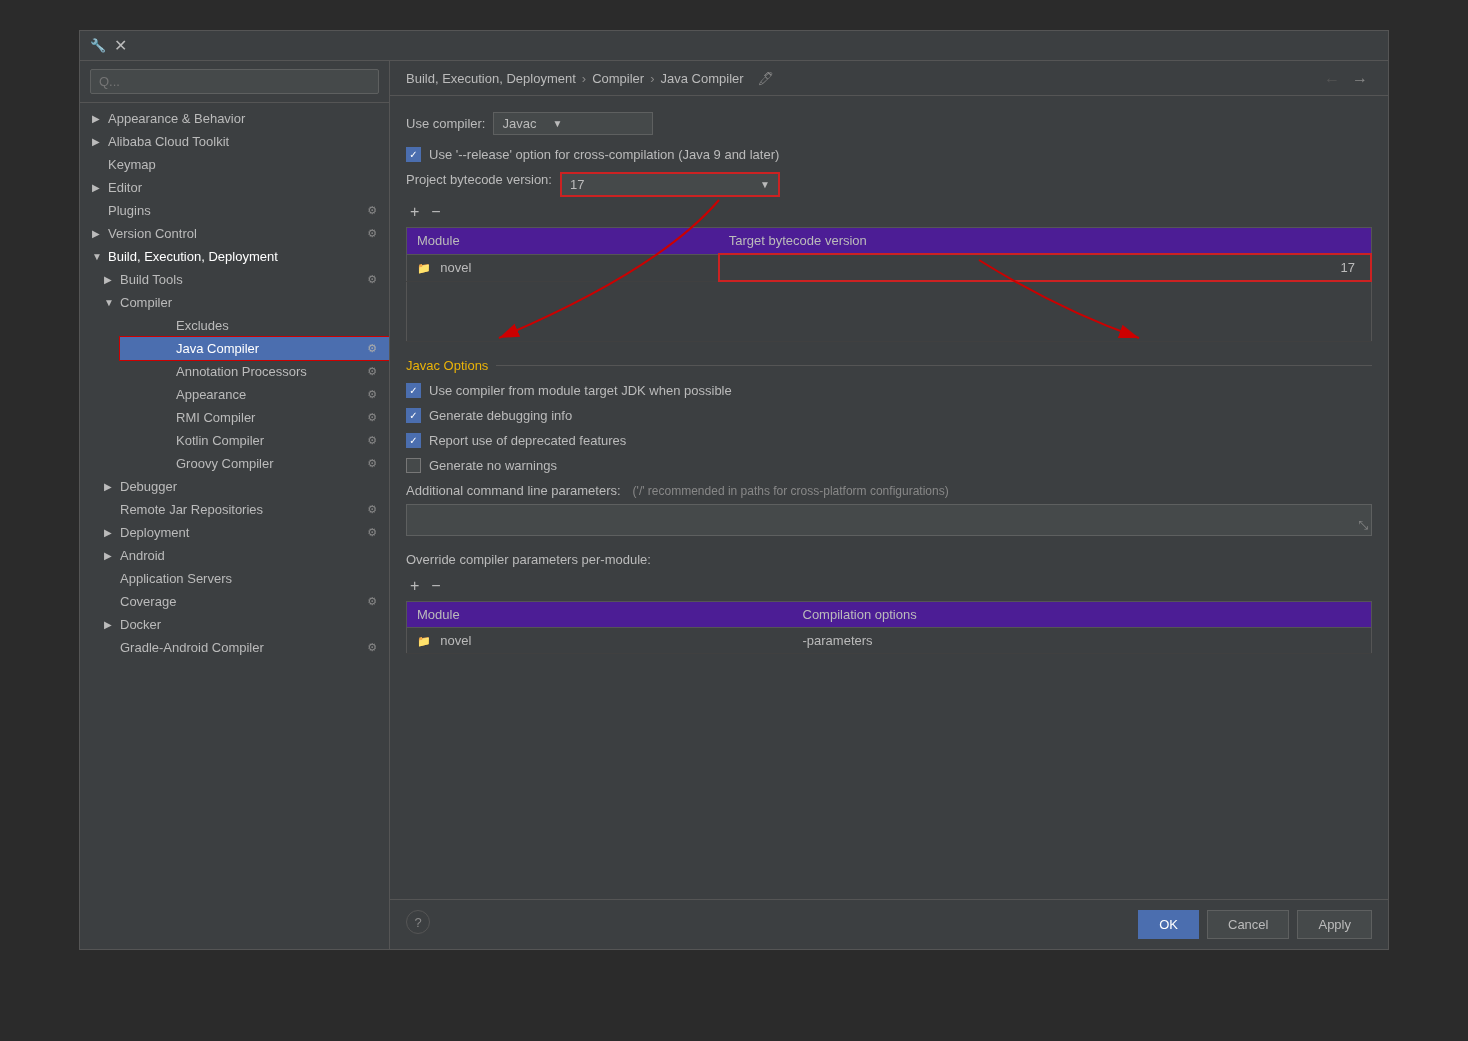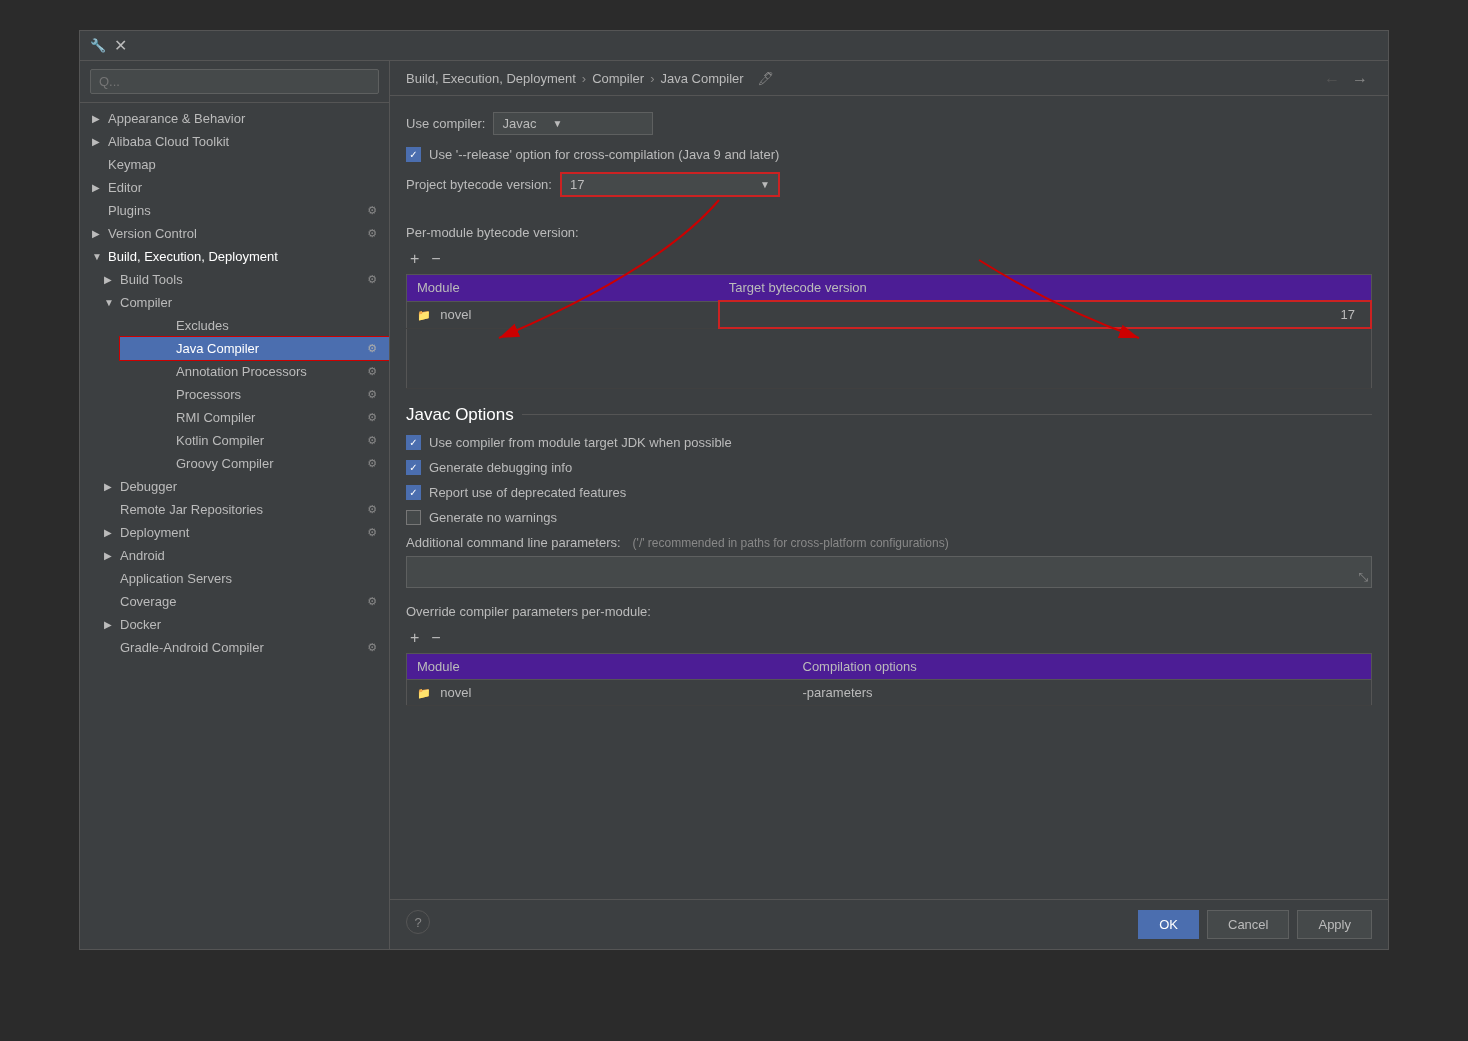--- a/index.html
+++ b/index.html
@@ -49,39 +49,39 @@
     .combo-box { background: #45494a; border: 1px solid #5e6060; color: #bbbbbb; padding: 3px 8px; font-size: 13px; min-width: 120px; display: flex; align-items: center; cursor: pointer; gap: 8px; }
     .combo-box-arrow { margin-left: 8px; font-size: 10px; }
 
     .checkbox-row { display: flex; align-items: center; margin-bottom: 10px; }
     .checkbox { width: 15px; height: 15px; background: #4b6eaf; border: 1px solid #4b6eaf; margin-right: 8px; display: flex; align-items: center; justify-content: center; flex-shrink: 0; }
     .checkbox.unchecked { background: #45494a; border: 1px solid #777; }
     .checkbox-check { color: white; font-size: 10px; }
     .checkbox-label { color: #bbbbbb; }
 
     
-    .bytecode-version-row { display: flex; align-items: center; margin-bottom: 28px; position: relative; }
+    .bytecode-version-row { display: flex; margin-bottom: 4px; position: relative; }
     .bytecode-combo { background: #45494a; border: 2px solid #cc2222; color: #bbbbbb; padding: 3px 8px; font-size: 13px; width: 220px; display: flex; align-items: center; cursor: pointer; }
     .bytecode-combo-arrow { margin-left: auto; font-size: 10px; }
 
     
     .table-toolbar { display: flex; align-items: center; gap: 4px; margin-bottom: 4px; }
     .table-btn { background: none; border: none; color: #bbbbbb; cursor: pointer; font-size: 16px; padding: 2px 4px; }
     
     .table { width: 100%; border: 1px solid #555; border-collapse: collapse; }
     .table th { background: #4c1d95; color: #bbbbbb; padding: 5px 10px; text-align: left; font-weight: normal; border-bottom: 1px solid #555; font-size: 13px; }
     .table td { padding: 5px 10px; color: #bbbbbb; border-bottom: 1px solid #404040; font-size: 13px; }
     .table .module-icon { color: #4b8bf5; margin-right: 6px; font-size: 11px; }
 
     
     .target-version-cell { border: 2px solid #cc2222 !important; text-align: right; padding-right: 15px !important; }
 
     
     .section-header { display: flex; align-items: center; margin: 16px 0 10px 0; }
-    .section-title { color: #ffffff; font-size: 17px; margin-right: 8px; }
+    .section-title { color: #eab308; font-size: 13px; margin-right: 8px; }
     .section-line { flex: 1; height: 1px; background: #555; }
 
     
     .text-input { width: 100%; background: #45494a; border: 1px solid #5e6060; color: #bbbbbb; padding: 5px 8px; font-size: 13px; outline: none; position: relative; }
     .text-input-wrapper { position: relative; }
     .expand-icon { position: absolute; right: 4px; bottom: 4px; color: #888; font-size: 12px; }
 
     
     .bottom-bar { padding: 10px 16px; border-top: 1px solid #555; display: flex; justify-content: flex-end; gap: 8px; background: #3c3f41; flex-shrink: 0; }
     .btn-primary { background: #4b6eaf; border: 1px solid #4b6eaf; color: #ffffff; padding: 6px 20px; cursor: pointer; font-size: 13px; }
@@ -178,21 +178,21 @@
           </div>
 
           <div class="tree-item indent2">
             <span class="arrow"> </span>
             <span class="label">Annotation Processors</span>
             <span class="sidebar-settings-icon">⚙</span>
           </div>
 
           <div class="tree-item indent2">
             <span class="arrow"> </span>
-            <span class="label">Processors</span>
+            <span class="label">Appearance</span>
             <span class="sidebar-settings-icon">⚙</span>
           </div>
 
           <div class="tree-item indent2">
             <span class="arrow"> </span>
             <span class="label">RMI Compiler</span>
             <span class="sidebar-settings-icon">⚙</span>
           </div>
 
           <div class="tree-item indent2">
@@ -287,23 +287,20 @@
           </div>
 
           <div class="bytecode-version-row">
             <span class="form-label">Project bytecode version:</span>
             <div class="bytecode-combo">
               <span>17</span>
               <span class="bytecode-combo-arrow">▼</span>
             </div>
           </div>
 
-          <div class="per-module-label">
-            <span>Per-module bytecode version:</span>
-          </div>
 
           <div class="table-toolbar">
             <button class="table-btn">+</button>
             <button class="table-btn">−</button>
           </div>
 
           <table class="table" style="margin-bottom: 16px;">
             <thead>
               <tr>
                 <th>Module</th>

